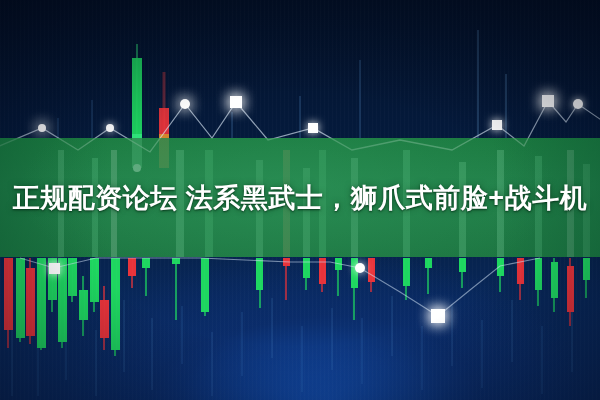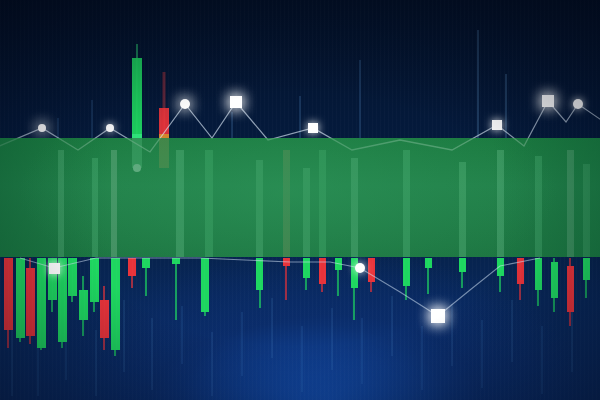--- a/index.html
+++ b/index.html
@@ -306,15 +306,16 @@
       <rect x="308" y="123" width="9" height="9" fill="#eafff2"></rect>
       <rect x="492" y="120" width="9" height="9" fill="#eafff2"></rect>
       <rect x="49" y="263" width="10" height="10" fill="#eafff2"></rect>
       <circle cx="360" cy="268" r="4" fill="#eafff2"></circle>
       <circle cx="137" cy="168" r="4" fill="#d7f6e4"></circle>
     </svg>
     <div class="band-tint"></div>
   </div>
 
   <div class="headline">
+    <div class="line">正规配资论坛 法系黑武士，狮爪式前脸+战斗机</div>
   </div>
 
 </div>
 
 </body></html>

